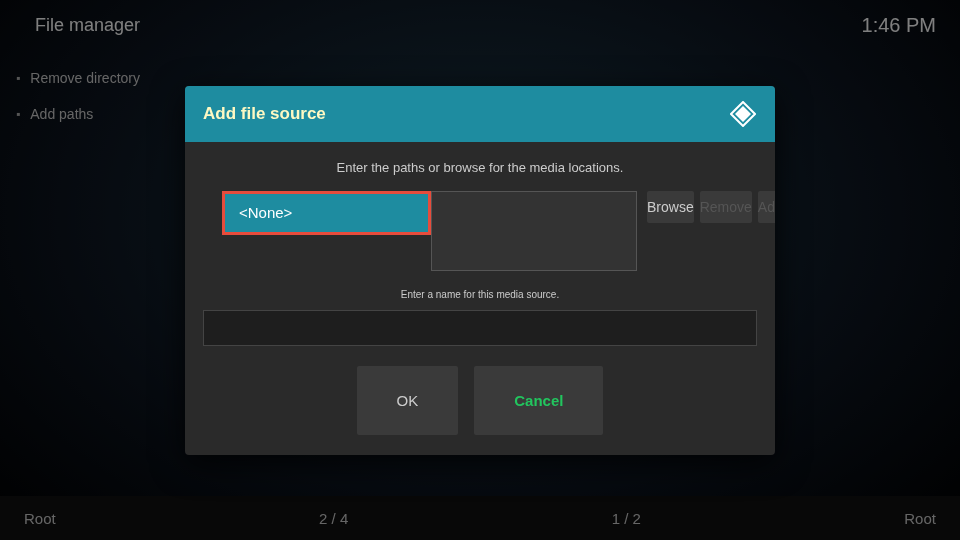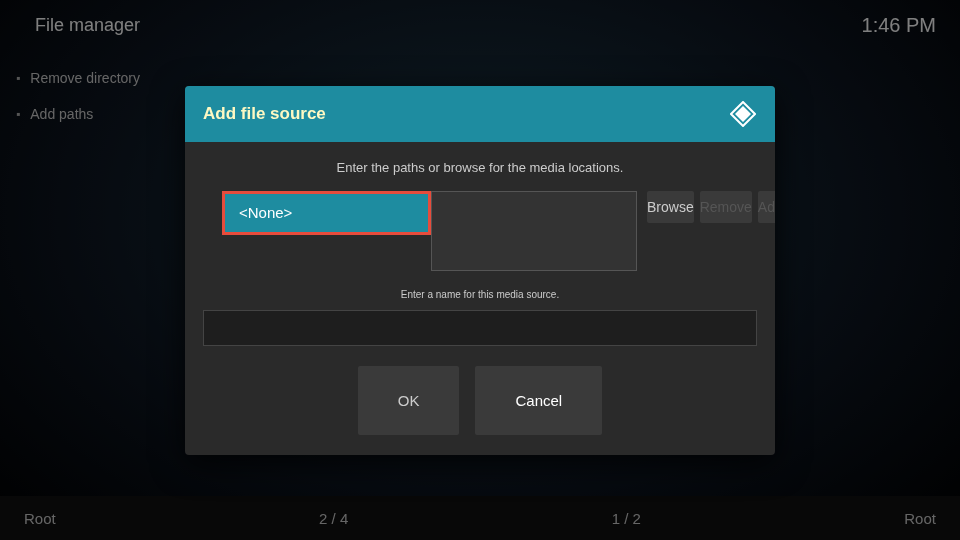--- a/index.html
+++ b/index.html
@@ -238,22 +238,22 @@
       background: #3a3a3a;
       border: none;
       color: #ccc;
       padding: 26px 40px;
       font-size: 15px;
       cursor: pointer;
       border-radius: 2px;
     }
 
     .btn-action.primary {
-      color: #ffffff;
-      font-weight: 400;
+      color: #22c55e;
+      font-weight: 700;
     }
   </style>
 </head>
 <body>
 
 <div class="bg"></div>
 
 <div class="header">
   <span class="header-title">File manager</span>
   <span class="header-time">1:46 PM</span>

